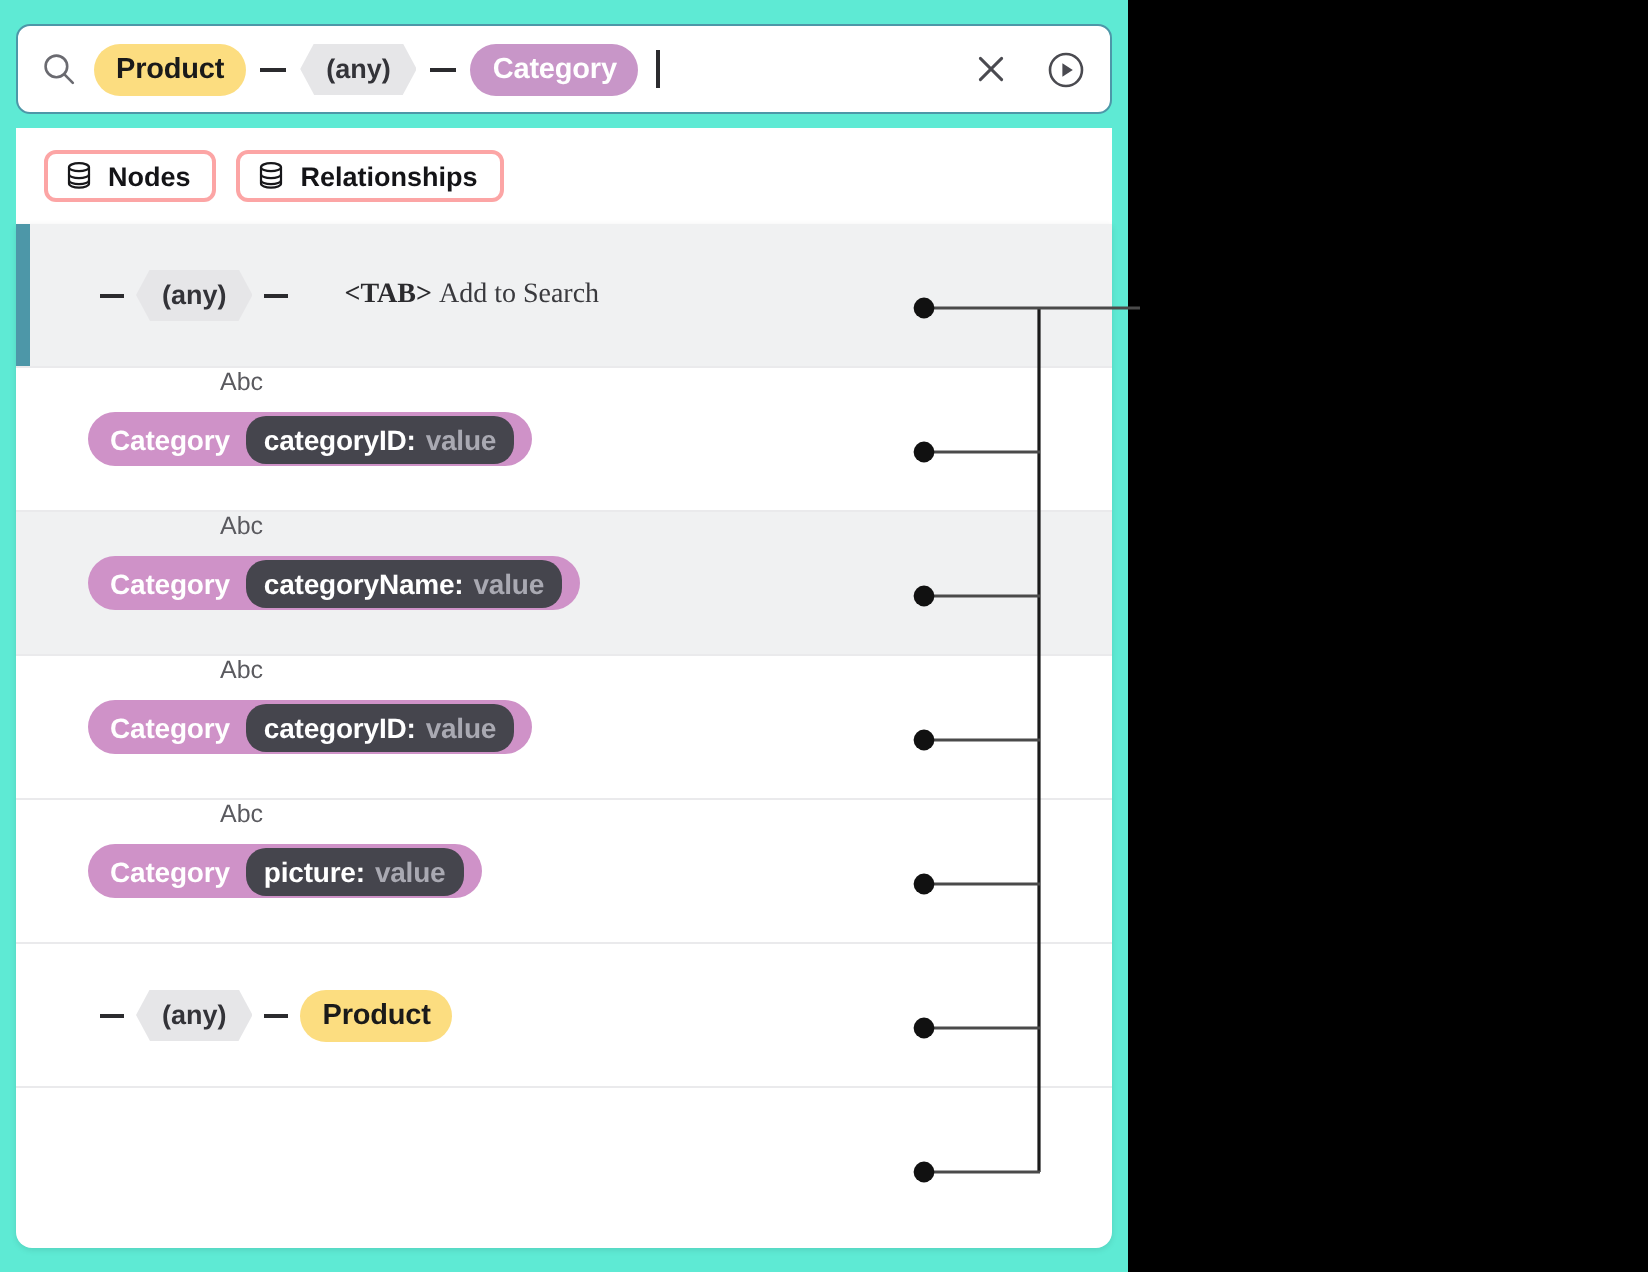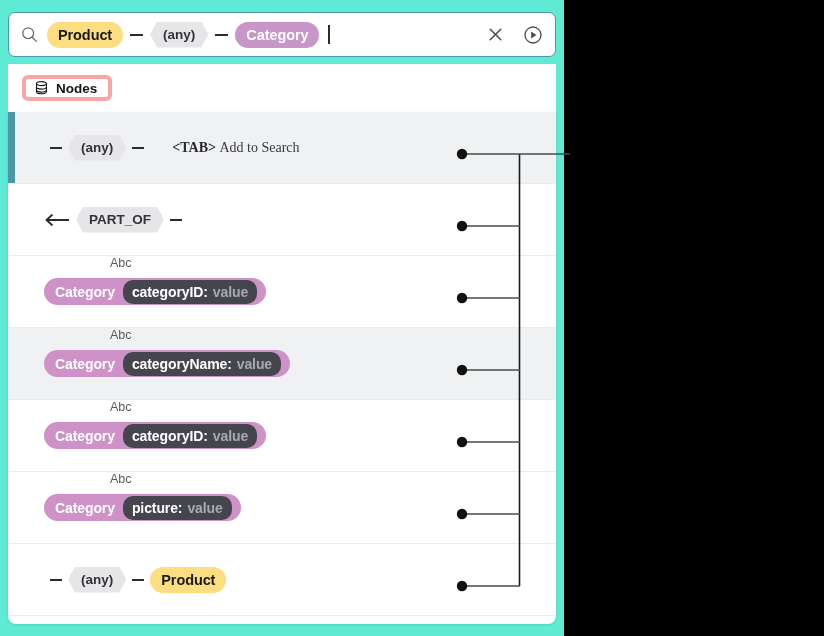--- a/index.html
+++ b/index.html
@@ -116,21 +116,21 @@
     align-items: center;
     padding-left: 14px;
     gap: 10px;
   }
   .tabbtn {
     display: inline-flex;
     align-items: center;
     gap: 8px;
     height: 26px;
     padding: 0 11px 0 9px;
-    border: 4px solid #fca5a5;
+    border: 2px solid #fca5a5;
     border-radius: 6px;
     background: #ffffff;
     font-size: 13.5px;
     font-weight: bold;
     color: #141417;
     cursor: pointer;
     white-space: nowrap;
   }
   .db-icon { display:flex; align-items:center; }
 
@@ -266,46 +266,45 @@
           <svg width="13" height="14" viewBox="0 0 13 14">
             <ellipse cx="6.5" cy="2.6" rx="5" ry="2" fill="none" stroke="#17171a" stroke-width="1.1"></ellipse>
             <path d="M1.5 2.6 v8.2 c0 1.1 2.24 2 5 2 s5 -0.9 5 -2 v-8.2" fill="none" stroke="#17171a" stroke-width="1.1"></path>
             <path d="M1.5 6.1 c0 1.1 2.24 2 5 2 s5 -0.9 5 -2" fill="none" stroke="#17171a" stroke-width="1.1"></path>
             <path d="M1.5 9.1 c0 1.1 2.24 2 5 2 s5 -0.9 5 -2" fill="none" stroke="#17171a" stroke-width="1.1"></path>
           </svg>
         </span>
         <span>Nodes</span>
       </button>
 
+      <button class="tabbtn">
+        <span class="db-icon">
+          <svg width="13" height="14" viewBox="0 0 13 14">
+            <ellipse cx="6.5" cy="2.6" rx="5" ry="2" fill="none" stroke="#17171a" stroke-width="1.1"></ellipse>
+            <path d="M1.5 2.6 v8.2 c0 1.1 2.24 2 5 2 s5 -0.9 5 -2 v-8.2" fill="none" stroke="#17171a" stroke-width="1.1"></path>
+            <path d="M1.5 6.1 c0 1.1 2.24 2 5 2 s5 -0.9 5 -2" fill="none" stroke="#17171a" stroke-width="1.1"></path>
+            <path d="M1.5 9.1 c0 1.1 2.24 2 5 2 s5 -0.9 5 -2" fill="none" stroke="#17171a" stroke-width="1.1"></path>
+          </svg>
+        </span>
+        <span>Relationships</span>
+      </button>
 
     </div>
 
     <div class="results">
 
       <div class="row selected">
         <div class="row-inner">
           <span class="dash sm"></span>
           <span class="hexchip">(any)</span>
           <span class="dash sm"></span>
           <span class="tab-hint"><b>&lt;TAB&gt;</b>&nbsp;<span>Add to Search</span></span>
         </div>
       </div>
 
-      <div class="row">
-        <div class="row-inner">
-          <span class="arrow-left">
-            <svg width="26" height="14" viewBox="0 0 26 14">
-              <line x1="3" y1="7" x2="25" y2="7" stroke="#2b2b2e" stroke-width="1.8"></line>
-              <path d="M8 2 L2.5 7 L8 12" fill="none" stroke="#2b2b2e" stroke-width="1.8" stroke-linecap="round" stroke-linejoin="round"></path>
-            </svg>
-          </span>
-          <span class="hexchip">PART_OF</span>
-          <span class="dash sm"></span>
-        </div>
-      </div>
 
       <div class="row">
         <div class="prop-wrap">
           <span class="abc-label">Abc</span>
           <span class="prop-pill">
             <span class="prop-label">Category</span>
             <span class="prop-inner">
               <span>categoryID:</span>
               <span class="pval">value</span>
             </span>

